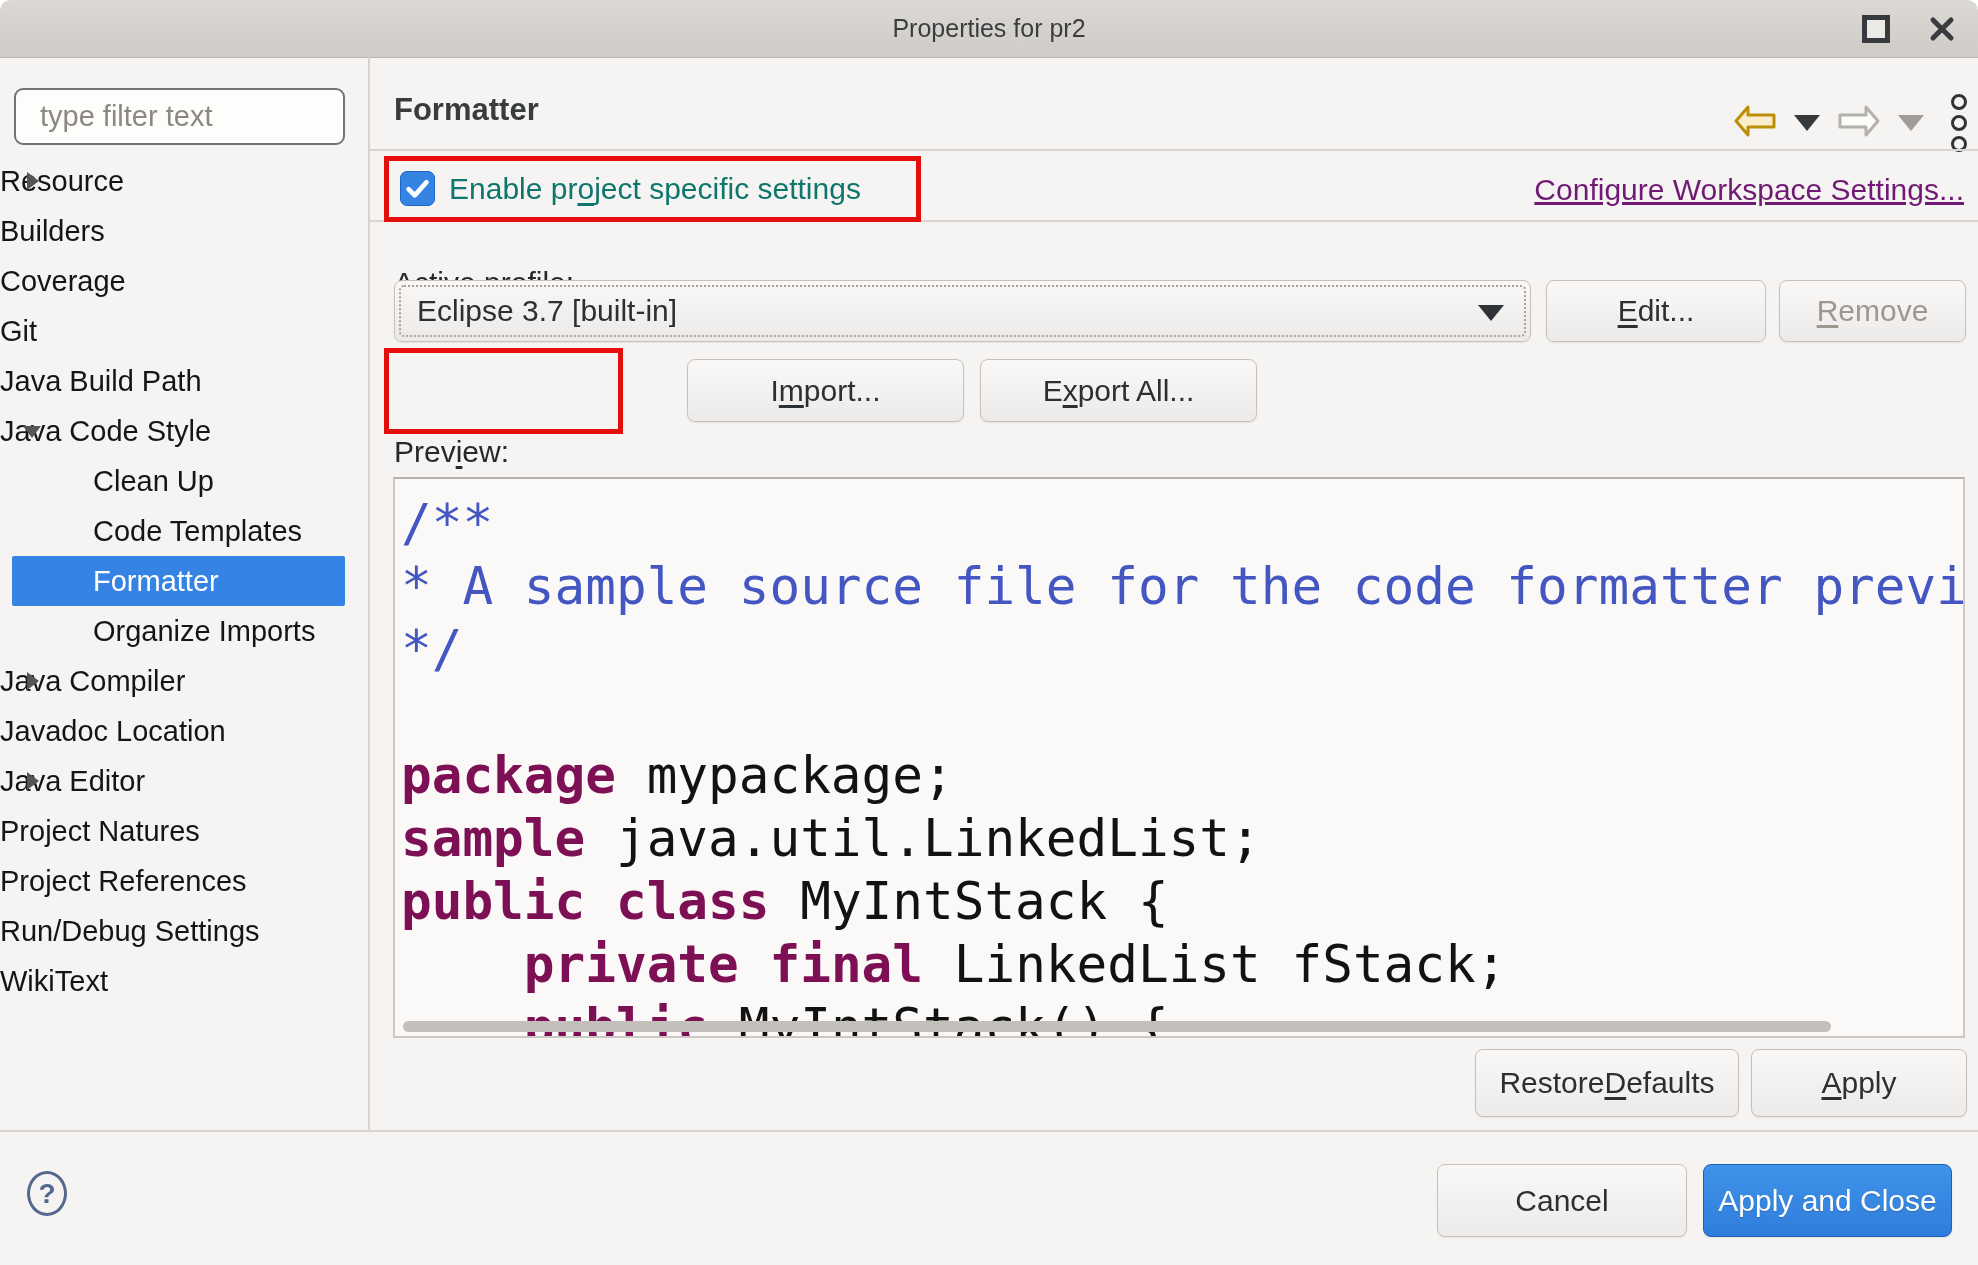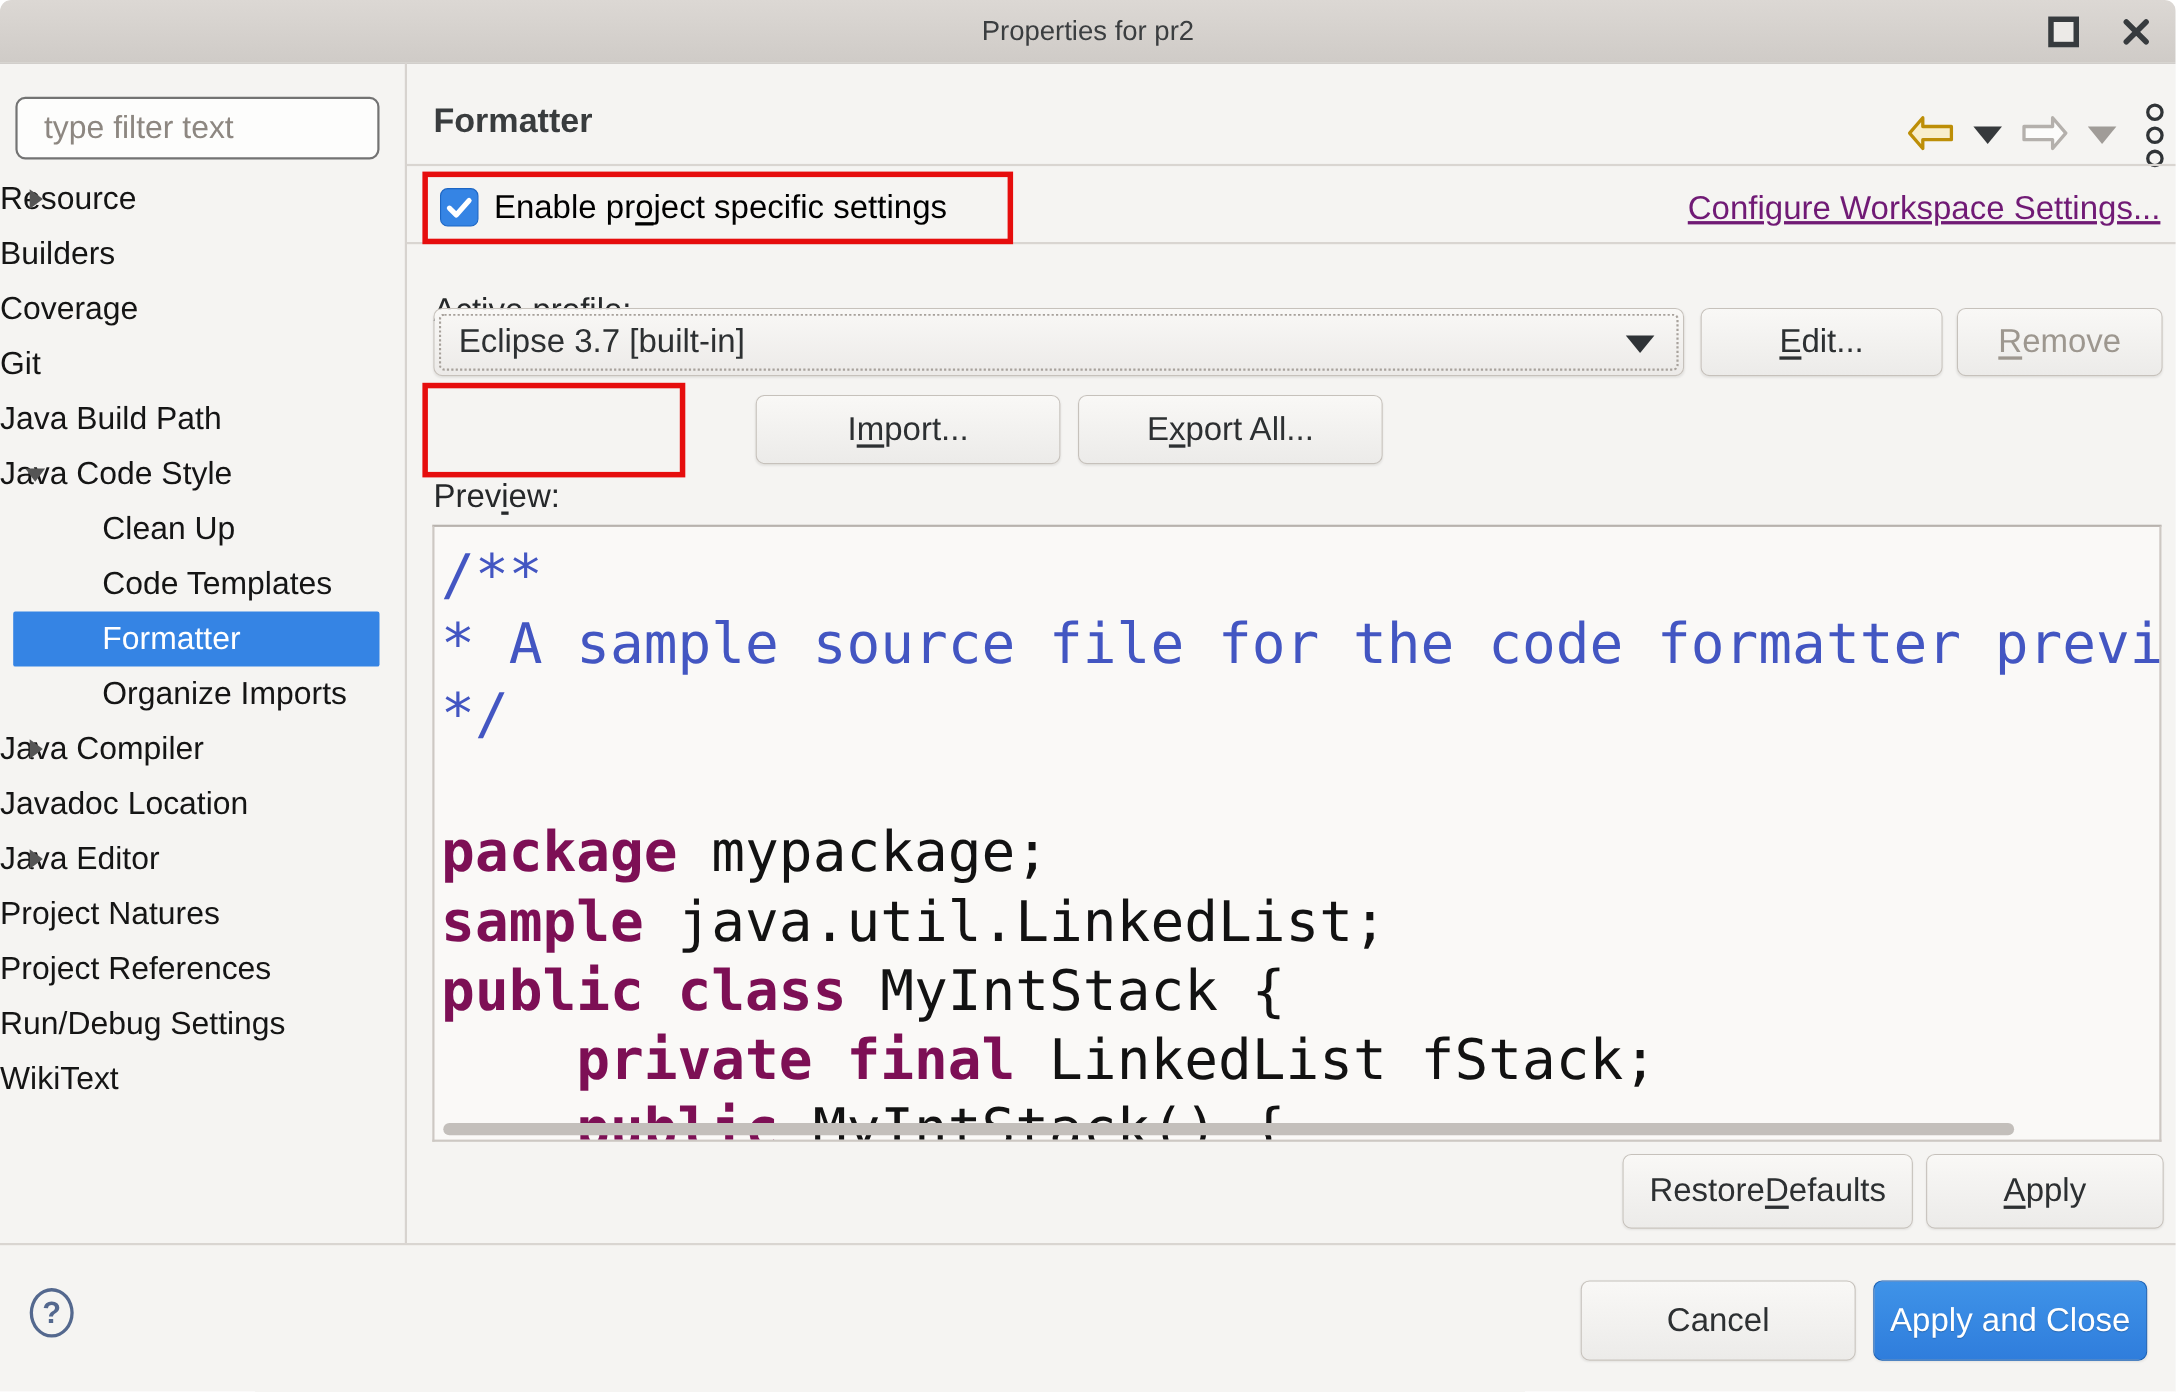--- a/index.html
+++ b/index.html
@@ -42,21 +42,21 @@
   .tri{width:0;height:0;border-left:13px solid transparent;border-right:13px solid transparent;border-top:16px solid #36393c;}
   .tri.gray{border-top-color:#a09c98;}
   .kebab{display:flex;flex-direction:column;gap:5px;margin-left:10px;}
   .kebab span{width:10px;height:10px;border:3px solid #303437;border-radius:50%;}
   .hline{position:absolute;height:2px;background:#d9d5d1;}
   
   .checkbox{
     position:absolute;left:400px;top:171px;width:35px;height:35px;border-radius:7px;
     background:var(--accent);border:1px solid #1d66c4;box-sizing:border-box;
   }
-  .enable-label{position:absolute;left:449px;top:172px;font-size:30px;color:#000000;}
+  .enable-label{position:absolute;left:449px;top:172px;font-size:30px;color:#0f766e;}
   .configure-link{position:absolute;right:14px;top:173px;font-size:30px;color:#701a75;text-decoration:underline;}
   
   .field-label{position:absolute;font-size:30px;color:#26282a;}
   .gbtn{
     position:absolute;box-sizing:border-box;border:1px solid #c6c1bb;border-radius:8px;
     background:linear-gradient(to bottom,#f9f8f6,#ecebe9);
     font-family:inherit;font-size:30px;color:#2d3032;
     display:flex;align-items:center;justify-content:center;
     box-shadow:0 1px 2px rgba(0,0,0,.07);
   }

